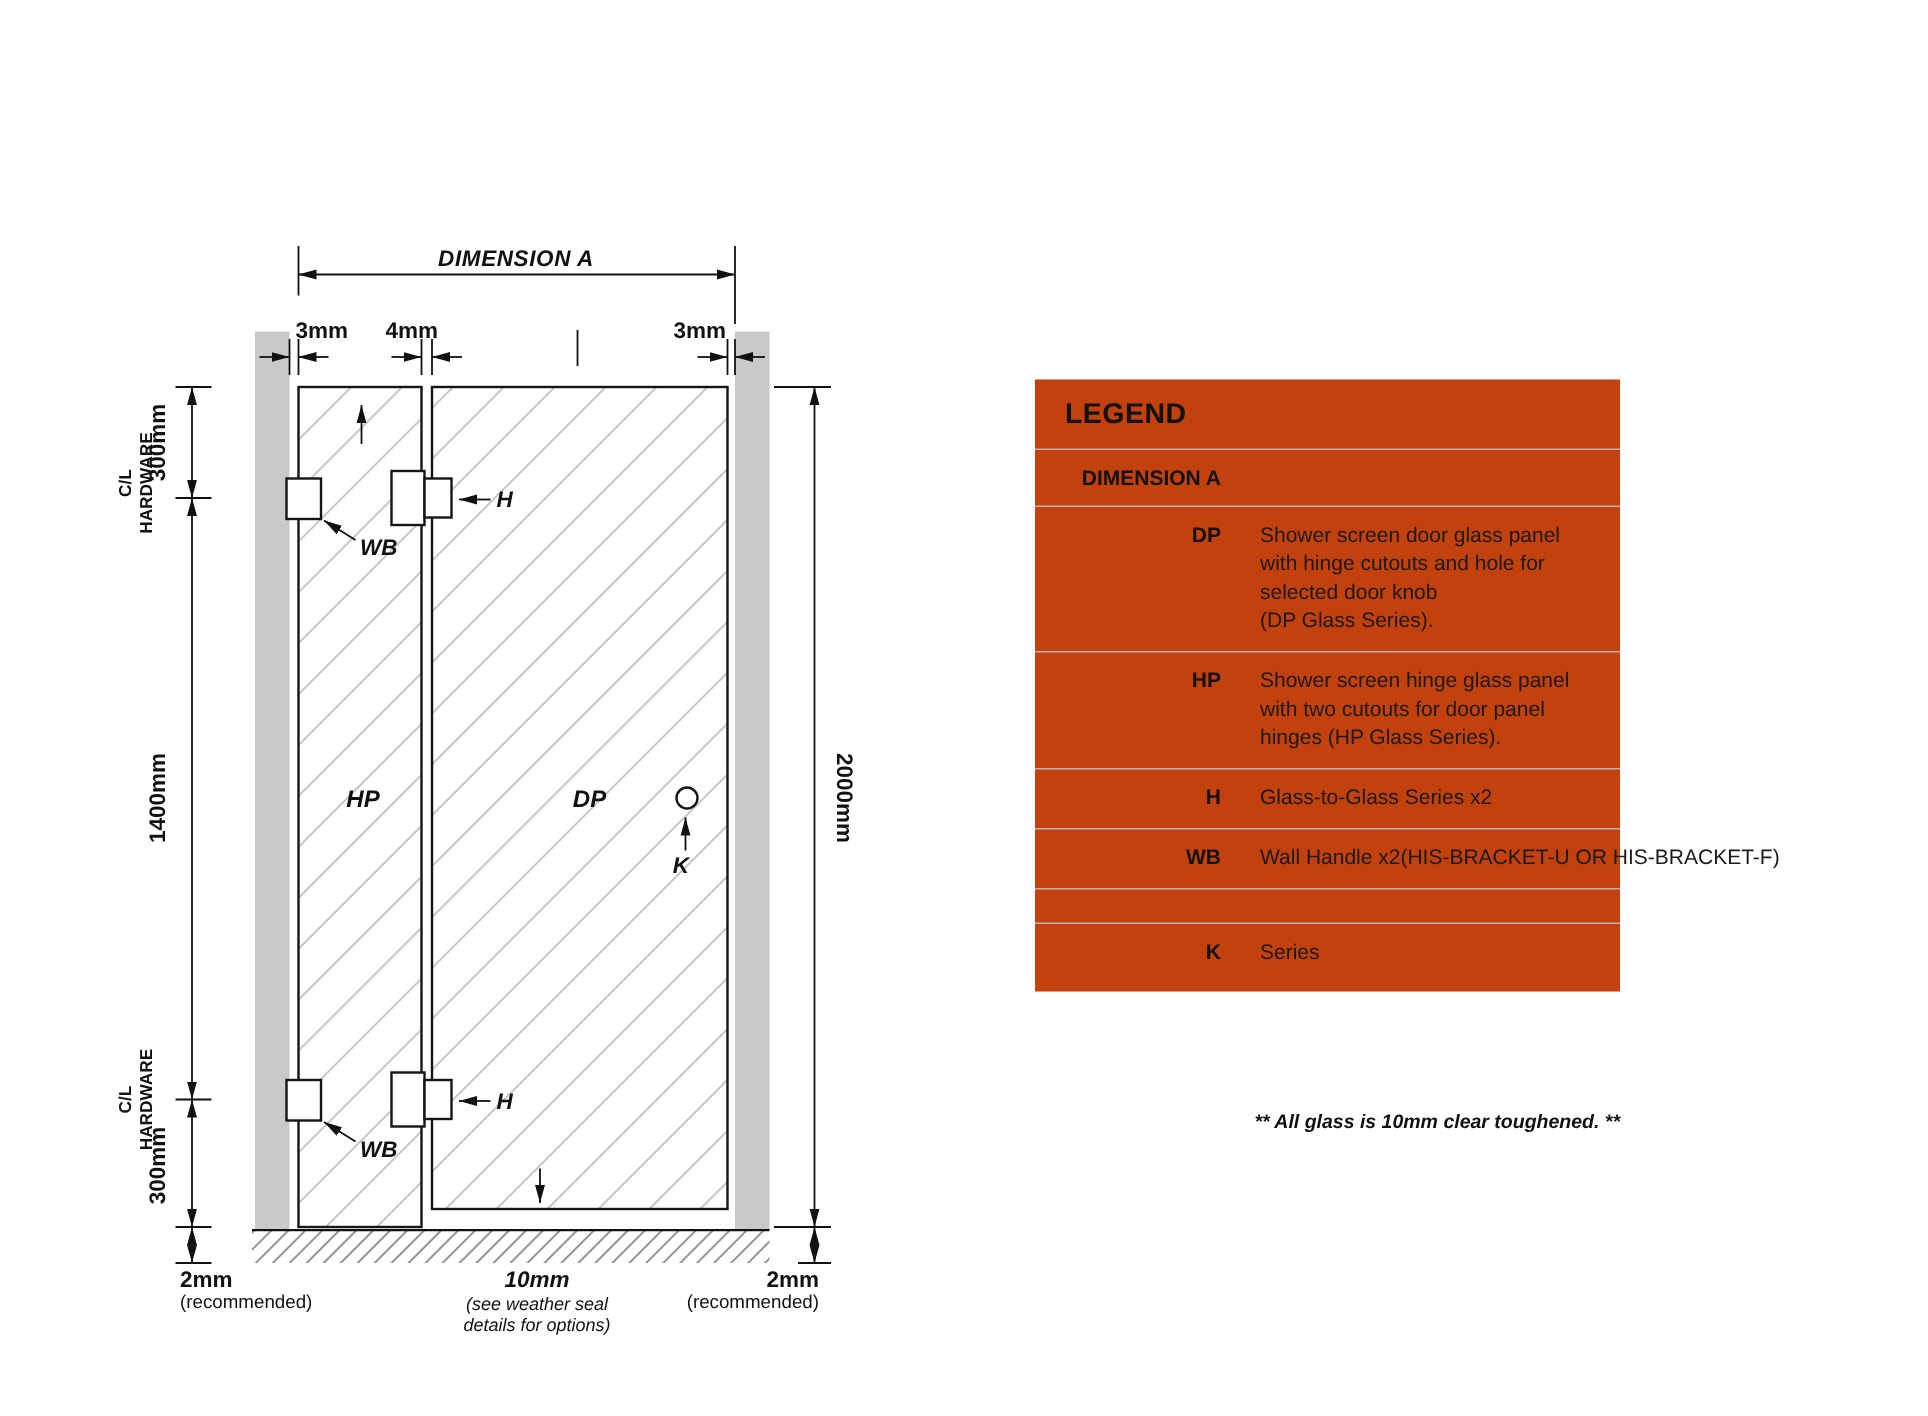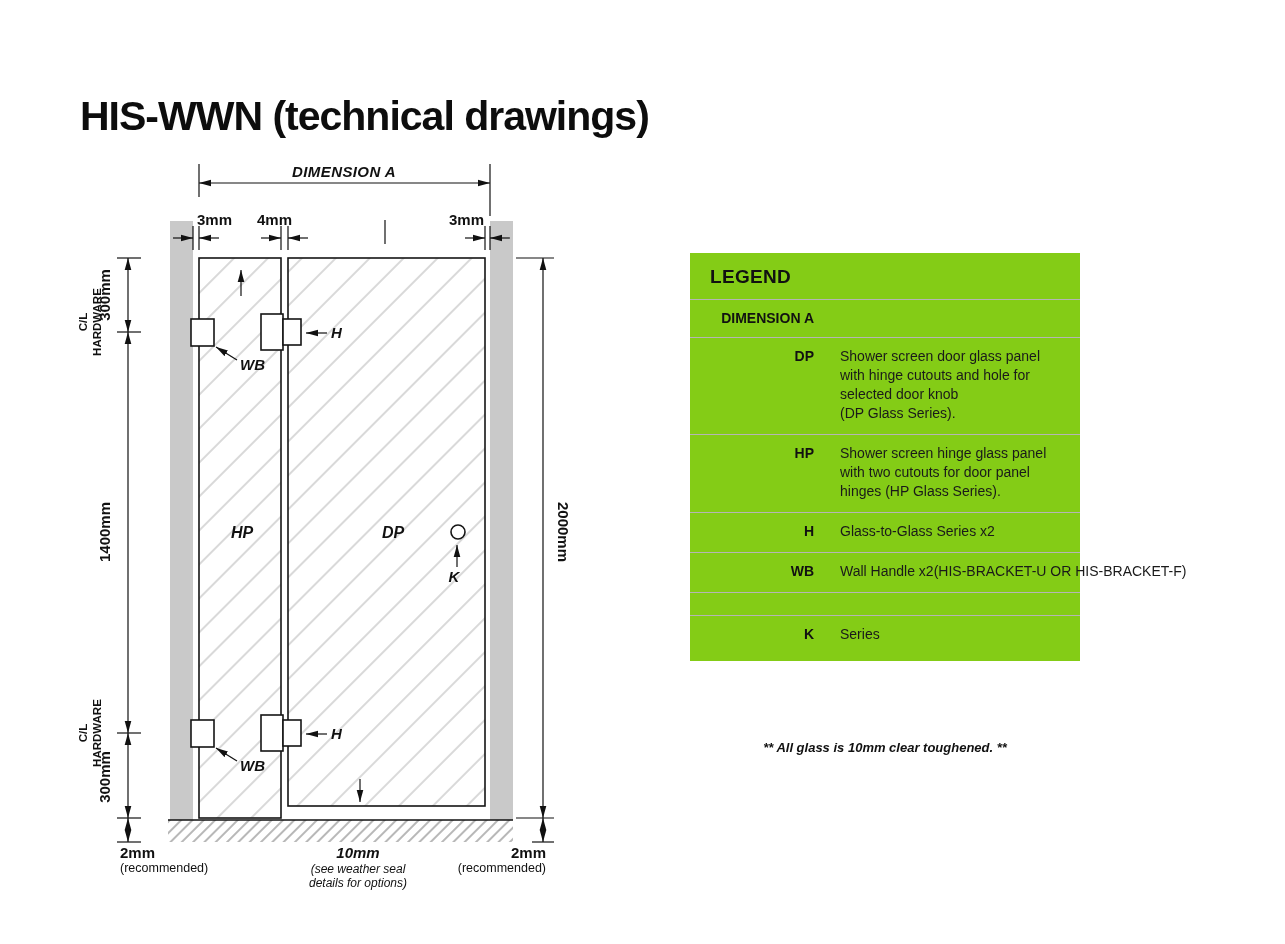--- a/index.html
+++ b/index.html
@@ -14,37 +14,36 @@
   .obj  {stroke:#151515;stroke-width:1.6;fill:#fff;}
   .dim-label{font-size:15px;font-weight:bold;}
   .dim-label-sm{font-size:11.5px;font-weight:bold;}
   .dima-label{font-size:15px;font-style:italic;font-weight:bold;letter-spacing:.4px;}
   .comp-label{font-size:15px;font-weight:bold;font-style:italic;}
   .panel-label{font-size:16px;font-weight:bold;font-style:italic;}
   .note{font-size:12.5px;}
   .note-it{font-size:12px;font-style:italic;}
   .bold-it{font-size:15px;font-weight:bold;font-style:italic;}
   
-  .legend{position:absolute;left:690px;top:253px;width:390px;background:#84cc16;
+  .legend{position:absolute;left:690px;top:253px;width:390px;background:#c2410c;
           padding-bottom:6px;box-sizing:border-box;}
   .legend-title{font-size:19px;font-weight:bold;letter-spacing:.3px;padding:13px 20px 11px;}
   .legend-row{display:flex;border-top:1px solid #b5b5b5;padding:9px 18px 11px 20px;}
   .legend-term{flex:0 0 104px;width:104px;text-align:right;font-weight:bold;font-size:14px;padding-top:1px;}
   .legend-desc{margin-left:26px;font-size:14px;line-height:1.36;white-space:pre-line;color:#1a1a1a;}
   .legend-desc.nowrap{white-space:pre;}
   .legend-spacer{height:22px;padding:0 0 0 0;}
-  .footnote{position:absolute;left:690px;top:740px;width:390px;text-align:center;
+  .footnote{position:absolute;left:690px;top:740px;width:390px;text-align:right;
             font-size:13px;font-style:italic;font-weight:bold;}
 </style>
 </head>
 <body>
 
 <div class="page">
 
-  <h1 class="page-title">HIS-WWN (technical drawings)</h1>
 
   <svg class="drawing" width="680" height="944" viewBox="0 0 680 944">
     <defs>
       <pattern id="glassHatch" width="24" height="24" patternUnits="userSpaceOnUse" patternTransform="rotate(45)">
         <line x1="12" y1="0" x2="12" y2="24" stroke="#c5c5c5" stroke-width="1.3"></line>
       </pattern>
       <pattern id="floorHatch" width="8" height="8" patternUnits="userSpaceOnUse" patternTransform="rotate(45)">
         <line x1="4" y1="0" x2="4" y2="8" stroke="#7d7d7d" stroke-width="1.1"></line>
       </pattern>
       <marker id="arr" viewBox="0 0 12 8" refX="12" refY="4" markerWidth="12" markerHeight="8" markerUnits="userSpaceOnUse" orient="auto-start-reverse">

